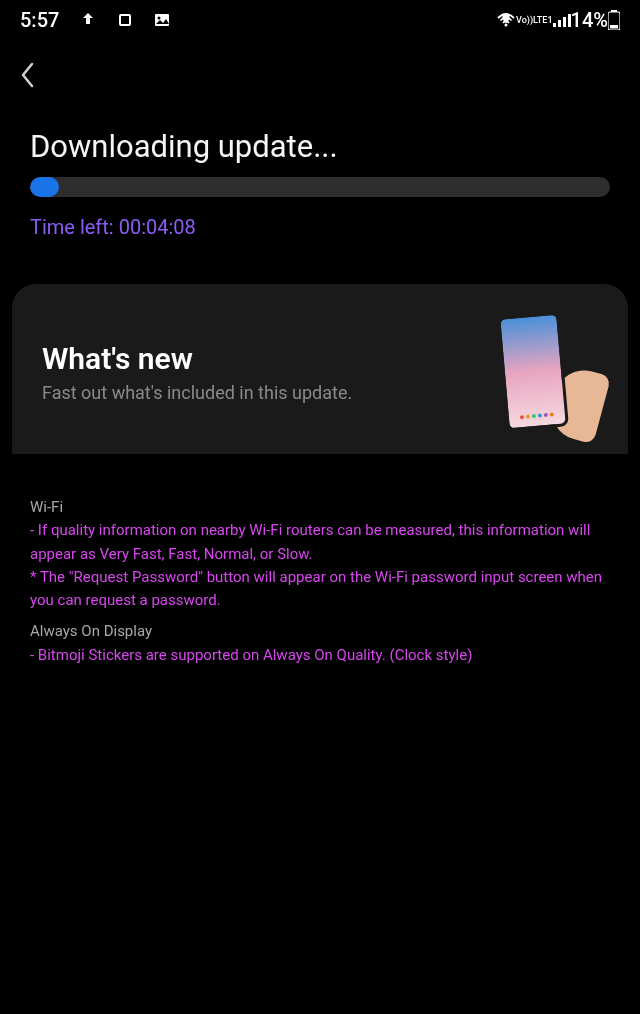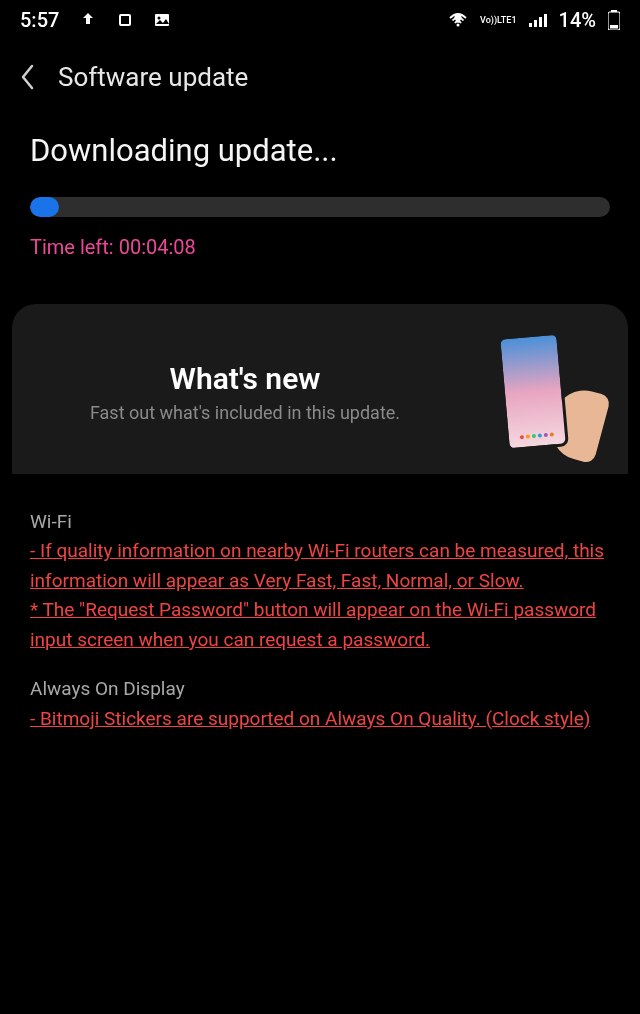--- a/index.html
+++ b/index.html
@@ -13,21 +13,21 @@
     }
     .status-bar {
       display: flex;
       justify-content: space-between;
       align-items: center;
       padding: 8px 20px;
       font-size: 20px;
       font-weight: 500;
     }
     .status-left { display: flex; align-items: center; gap: 21px; }
-    .status-right { display: flex; align-items: center; gap: 12px; }
+    .status-right { display: flex; align-items: center; gap: 0; }
     .status-icon { display: inline-flex; align-items: center; }
     .small-icon { font-size: 14px; }
     
     .header {
       display: flex;
       align-items: center;
       padding: 22px 20px 30px 20px;
       gap: 24px;
     }
     .back-icon {
@@ -41,51 +41,50 @@
       color: #e8e8e8;
     }
     
     .download-section {
       padding: 10px 30px 25px 30px;
     }
     .download-title {
       font-size: 31px;
       font-weight: 400;
       color: #f5f5f5;
-      margin-bottom: 28px;
+      margin-bottom: 12px;
     }
     .progress-bar {
       width: 100%;
       height: 20px;
       background: #2e2e2e;
       border-radius: 10px;
       overflow: hidden;
       margin-bottom: 18px;
     }
     .progress-fill {
       height: 100%;
       background: #1a73e8;
       border-radius: 10px;
     }
     .time-left {
       font-size: 20px;
-      color: #ec4899;
+      color: #8b5cf6;
     }
     
     .whats-new-card {
       margin: 20px 12px 0 12px;
       background: #1a1a1a;
       border-radius: 24px 24px 0 0;
       padding: 30px 30px 25px 30px;
       display: flex;
       align-items: center;
       gap: 20px;
       position: relative;
       overflow: hidden;
-      text-align: center;
     }
     .whats-new-text { flex: 1; }
     .whats-new-title {
       font-size: 30px;
       font-weight: 600;
       color: #ffffff;
       margin-bottom: 6px;
     }
     .whats-new-subtitle {
       font-size: 18px;
@@ -126,32 +125,31 @@
       right: -5px;
       bottom: -10px;
       width: 50px;
       height: 70px;
       background: #e8b896;
       border-radius: 30px 10px 10px 30px;
       transform: rotate(15deg);
     }
     
     .changelog {
-      padding: 25px 30px;
-      font-size: 19px;
+      padding: 34px 30px;
+      font-size: 15px;
       line-height: 1.55;
       color: #a8a8a8;
     }
     .section-heading {
       color: #a8a8a8;
       margin-top: 8px;
     }
     .changelog-line {
-      color: #ef4444;
-      text-decoration: underline;
+      color: #d946ef;
     }
   </style>
 </head>
 <body>
 
 <div class="status-bar">
   <div class="status-left">
     <span>5:57</span>
     <span class="status-icon small-icon">
       <svg width="16" height="16" viewBox="0 0 16 16">
@@ -203,21 +201,20 @@
     </span>
   </div>
 </div>
 
 <div class="header">
   <div class="back-icon">
     <svg width="14" height="26" viewBox="0 0 14 26">
         <path d="M12 2 L3 13 L12 24" stroke="#d0d0d0" stroke-width="2.5" fill="none" stroke-linecap="round" stroke-linejoin="round"></path>
       </svg>
   </div>
-  <div class="header-title">Software update</div>
 </div>
 
 <div class="download-section">
   <div class="download-title">Downloading update...</div>
   <div class="progress-bar">
     <div class="progress-fill" style="width:5%"></div>
   </div>
   <div class="time-left">Time left: 00:04:08</div>
 </div>
 
@@ -240,17 +237,17 @@
     </div>
   </div>
 </div>
 
 <div class="changelog">
   <div>
     <div class="section-heading">Wi-Fi</div>
     <div class="changelog-line"> - If quality information on nearby Wi-Fi routers can be measured, this information will appear as   Very Fast, Fast, Normal, or Slow.</div>
     <div class="changelog-line">  * The "Request Password" button will appear on the Wi-Fi password input screen when you can request a password.</div>
   </div>
-  <div style="margin-top:20px;">
+  <div style="margin-top:8px;">
     <div class="section-heading">Always On Display</div>
     <div class="changelog-line"> - Bitmoji Stickers are supported on Always On Quality. (Clock style)</div>
   </div>
 </div>
 
 </body></html>

